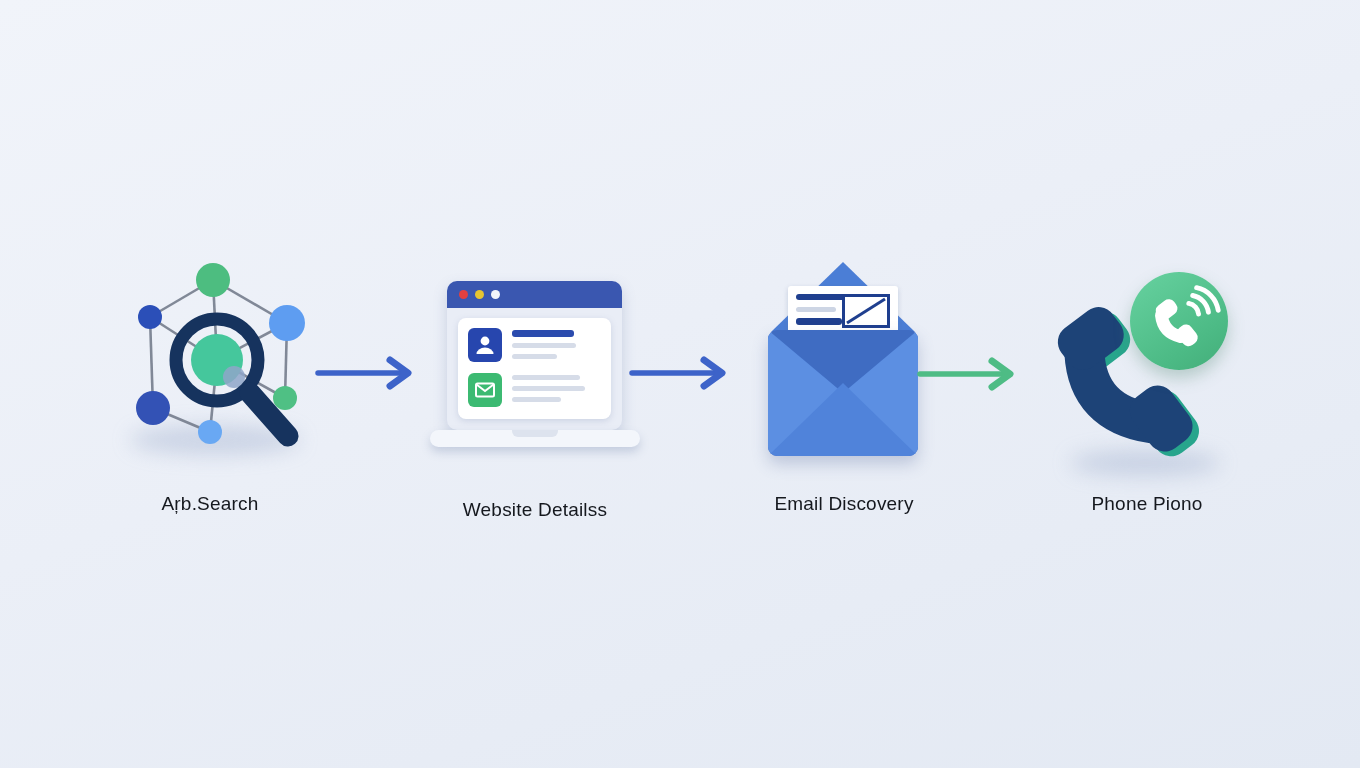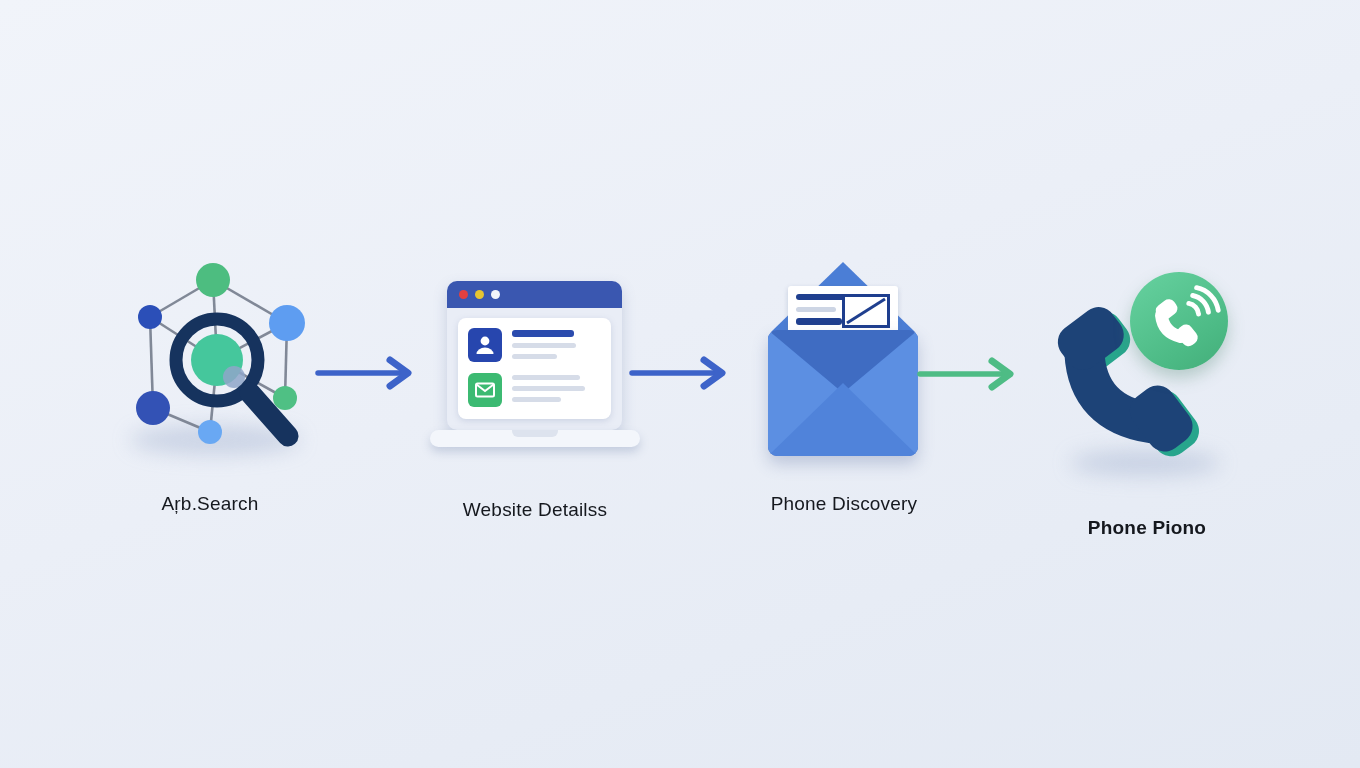--- a/index.html
+++ b/index.html
@@ -229,15 +229,15 @@
   <line x1="4" y1="17" x2="88" y2="17" stroke="#4ebc85" stroke-width="5.5" stroke-linecap="round"></line>
   <polyline points="76,4 94,17 76,30" fill="none" stroke="#4ebc85" stroke-width="7" stroke-linecap="round" stroke-linejoin="round"></polyline>
 </svg>
 
 <div class="step-label" style="left:50px; top:493px;">Aŗb.Search</div>
 
 <div class="step-label" style="left:375px; top:499px;">
   <div>Website Detailss</div>
 </div>
 
-<div class="step-label" style="left:684px; top:493px;">Phone Discovery</div>
-
-<div class="step-label" style="left:987px; top:517px;font-weight:bold;">Phone Piono</div>
+<div class="step-label" style="left:684px; top:493px;">Email Discovery</div>
+
+<div class="step-label" style="left:987px; top:493px;">Phone Piono</div>
 
 </body></html>

